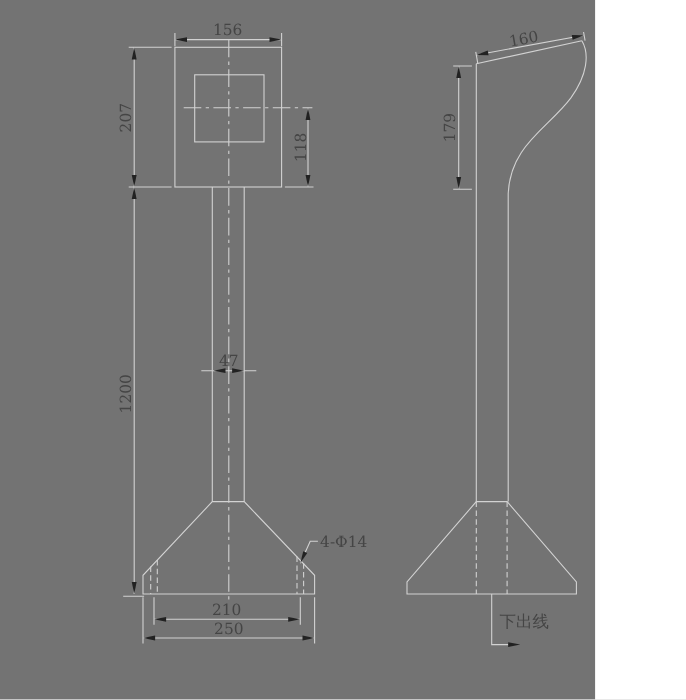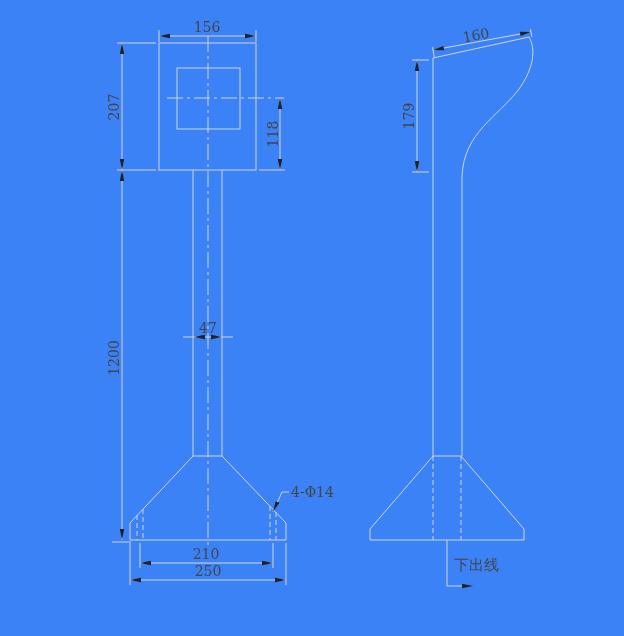--- a/index.html
+++ b/index.html
@@ -1,16 +1,16 @@
 <!DOCTYPE html>
 <html><head>
 <meta charset="utf-8">
 <style>
   html,body{margin:0;padding:0;background:#ffffff;}
-  .stage{position:relative;width:624px;height:636px;background:#3b82f6;overflow:hidden;
+  .stage{position:relative;width:541px;height:636px;background:#737373;overflow:hidden;
          font-family:"DejaVu Serif", serif;}
   svg{display:block;}
   .ln{stroke:#d2d2d2;stroke-width:1;fill:none;}
   .cl{stroke:#d2d2d2;stroke-width:1;fill:none;stroke-dasharray:16 4 3 4;}
   .hd{stroke:#d2d2d2;stroke-width:1;fill:none;stroke-dasharray:5 3;}
   .ar{fill:#222222;stroke:none;}
   .dt{font-family:"DejaVu Serif", serif;font-size:14px;fill:#454545;}
   .cn{font-family:"DejaVu Sans", sans-serif;font-size:15px;fill:#454545;}
 </style>
 </head>

